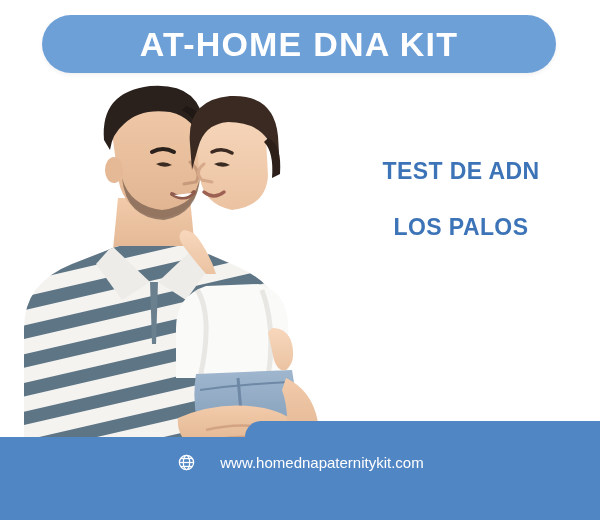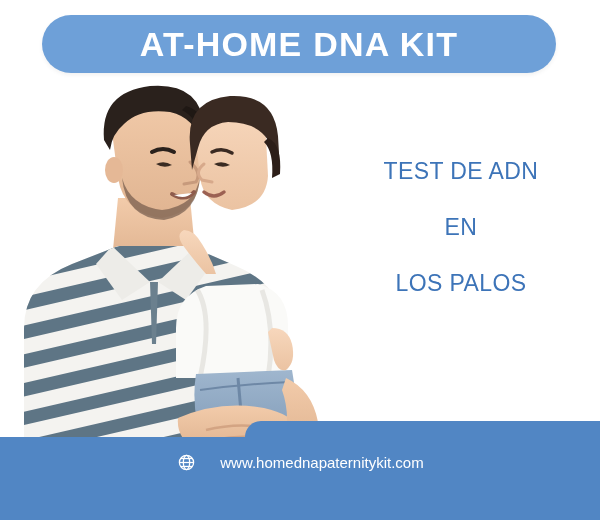--- a/index.html
+++ b/index.html
@@ -61,21 +61,21 @@
   .headline-block {
     position: absolute;
     left: 330px;
     top: 160px;
     width: 262px;
     text-align: center;
   }
   .headline-line {
     color: #3D74B8;
     font-size: 23px;
-    font-weight: normal;
+    font-weight: bold;
     letter-spacing: 0.4px;
     line-height: 1;
     margin: 0 0 33px 0;
     white-space: nowrap;
   }
   .headline-line:last-child {
     margin-bottom: 8px;
   }
 
   
@@ -232,21 +232,20 @@
       <path d="M178 340 Q220 322 264 330 Q292 336 300 352 Q298 370 270 372 L196 372 Q176 360 178 340 Z" fill="url(#skin)"></path>
       <path d="M206 352 Q238 344 268 350" stroke="#D3A483" stroke-width="2.5" fill="none"></path>
       <path d="M212 362 Q242 356 272 360" stroke="#D3A483" stroke-width="2.5" fill="none"></path>
 
       <path d="M286 300 Q312 312 318 344 Q320 366 304 372 L282 372 Q292 340 282 312 Z" fill="url(#skin)"></path>
     </svg>
   </div>
 
   <div class="headline-block">
     <div class="headline-line">TEST DE ADN</div>
-    <div class="headline-line">EN</div>
     <div class="headline-line">LOS PALOS</div>
   </div>
 
   <div class="footer">
     <div class="footer-notch"></div>
 
     <div class="footer-rows">
 
       <div class="footer-row">
         <a class="contact-item" href="#" style="text-decoration:none">

